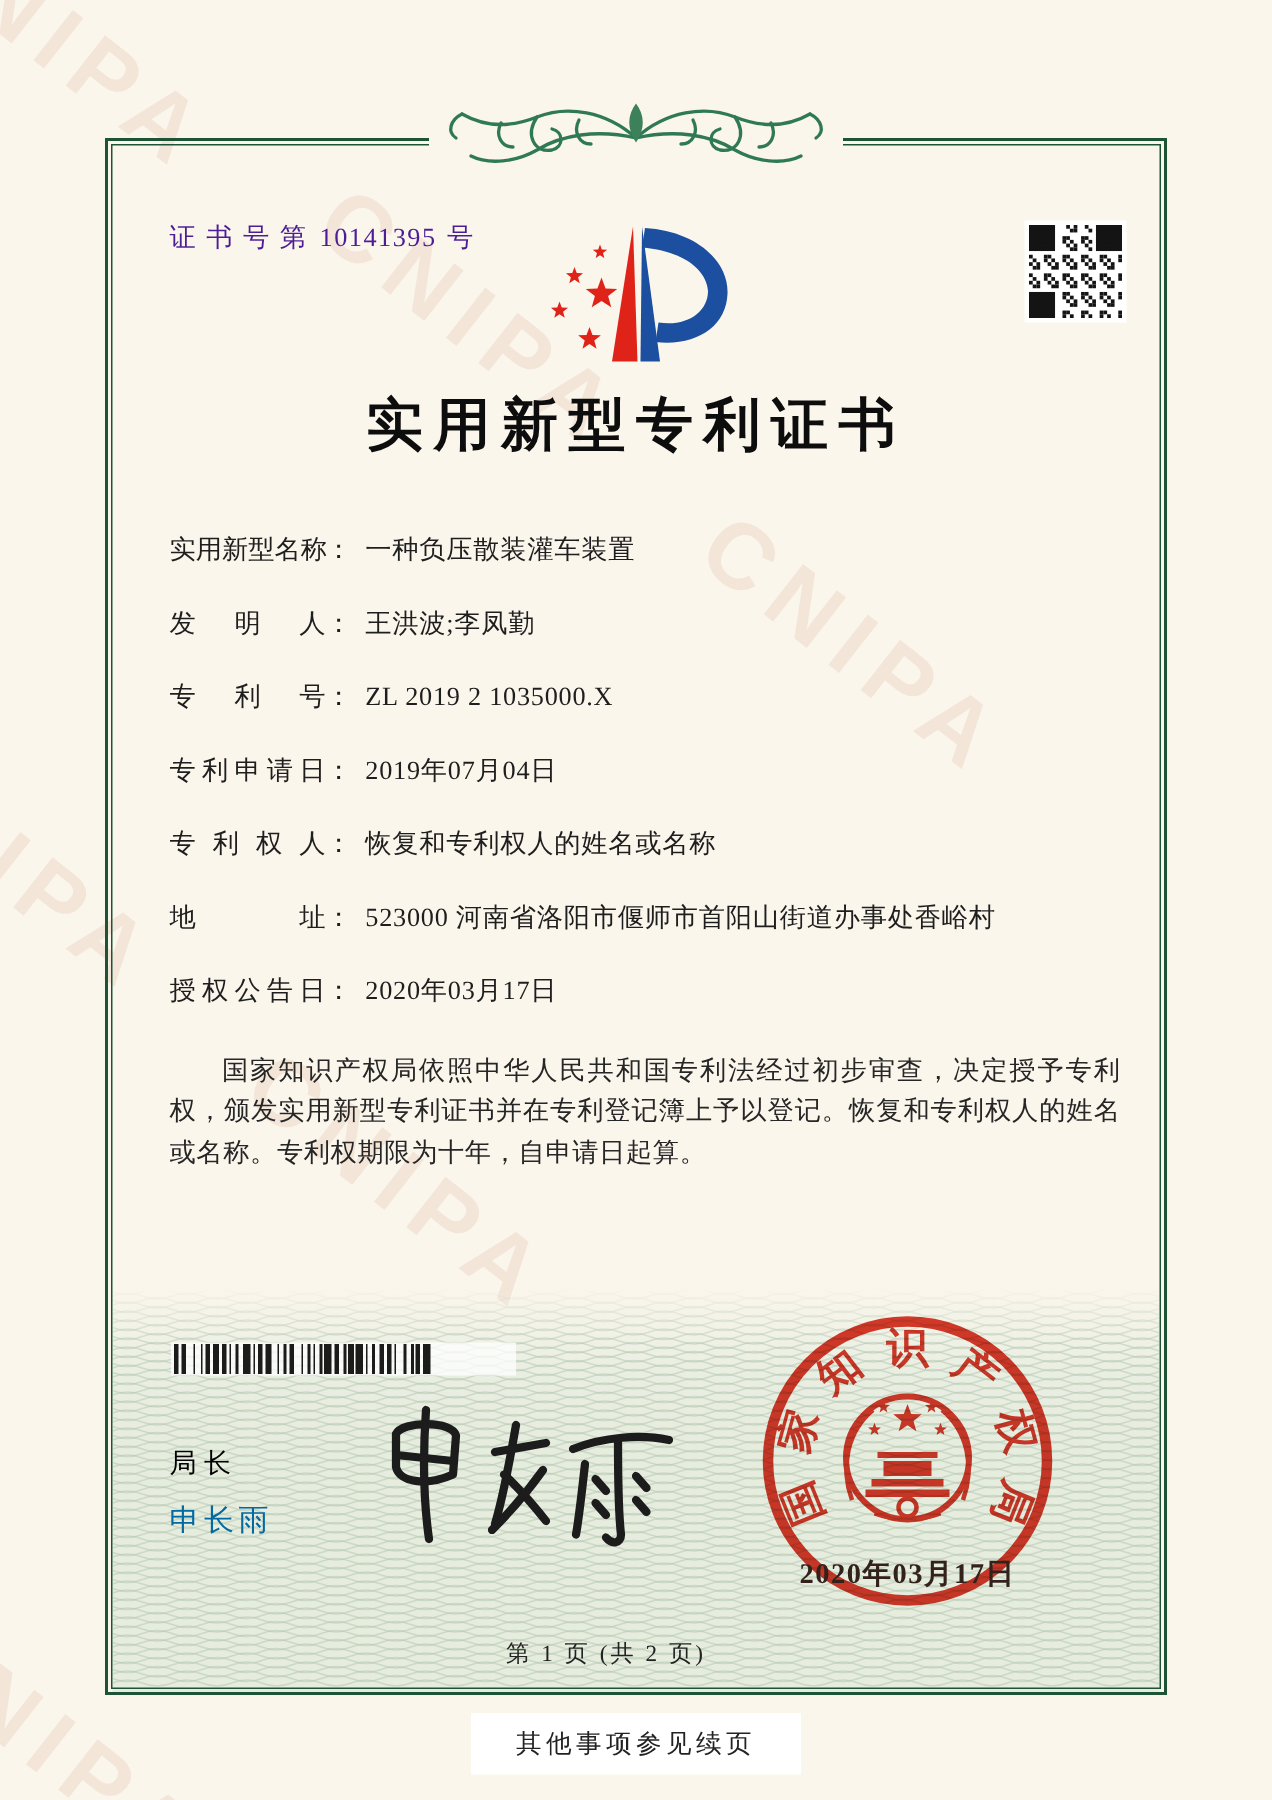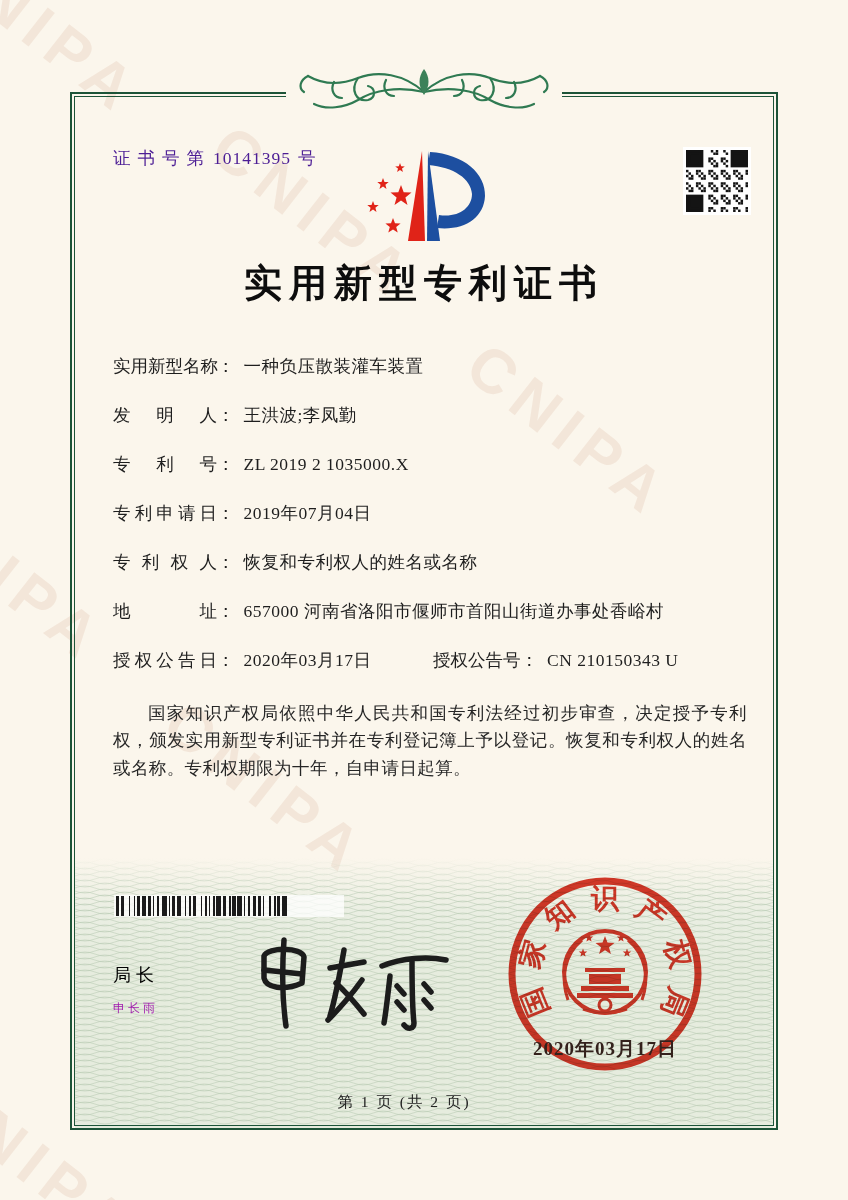--- a/index.html
+++ b/index.html
@@ -43,21 +43,21 @@
   .waves svg{width:698px;height:270px;-webkit-mask-image:linear-gradient(to bottom,transparent,#000 14%);
              mask-image:linear-gradient(to bottom,transparent,#000 14%);}
   .waves path{fill:none;stroke:#b7cab2;stroke-width:1;opacity:0.55;}
   
   .barcode{position:absolute;left:114px;top:895px;width:226px;height:20px;z-index:4;
            background:rgba(255,255,255,0.75);display:flex;align-items:stretch;overflow:hidden;padding:1px 2px;}
   .barcode .br{background:#1b1b1b;flex:none;}
   .barcode .sp{flex:none;}
   
   .issuer-pos{position:absolute;left:113px;top:963px;z-index:4;font-size:18px;letter-spacing:5px;color:#000000;}
-  .issuer-name{position:absolute;left:113px;top:1000px;z-index:4;font-size:12px;letter-spacing:3px;color:#a21caf;}
+  .issuer-name{position:absolute;left:113px;top:1000px;z-index:4;font-size:20px;letter-spacing:3px;color:#0369a1;}
   .signature{position:absolute;left:232px;top:928px;width:235px;height:105px;z-index:5;}
   .signature path{fill:none;stroke:#1c1c1c;stroke-width:5.5;stroke-linecap:round;stroke-linejoin:round;}
   
   .seal{position:absolute;left:504px;top:872px;width:202px;height:206px;z-index:6;
         mix-blend-mode:multiply;opacity:0.95;}
   .seal .sl{stroke:#d92f1f;}
   .seal .sf{fill:#d92f1f;}
   #seal-chars text{fill:#d92f1f;font-size:28px;font-weight:bold;text-anchor:middle;
                    font-family:"Liberation Serif","DejaVu Serif",serif;}
   .seal-date{position:absolute;left:504px;top:1036px;width:202px;text-align:center;z-index:7;
@@ -402,33 +402,30 @@
         <span>专</span>
         <span>利</span>
         <span>权</span>
         <span>人</span>
       </span><span class="colon">：</span><span class="val">恢复和专利权人的姓名或名称</span>
   </div>
   <div class="row" style="top:599px">
     <span class="lbl spread">
         <span>地</span>
         <span>址</span>
-      </span><span class="colon">：</span><span class="val">657000 河南省洛阳市偃师市首阳山街道办事处香峪村</span>
+      </span><span class="colon">：</span><span class="val">523000 河南省洛阳市偃师市首阳山街道办事处香峪村</span>
   </div>
   <div class="row" style="top:648px">
     <span class="lbl spread">
         <span>授</span>
         <span>权</span>
         <span>公</span>
         <span>告</span>
         <span>日</span>
       </span><span class="colon">：</span><span class="val">2020年03月17日</span>
-    <span class="col2">
-      <span class="lbl" style="width:auto">授权公告号</span><span class="colon">：</span><span class="val">CN 210150343 U</span>
-    </span>
   </div>
 
   <div class="body-text">
     <p>国家知识产权局依照中华人民共和国专利法经过初步审查，决定授予专利权，颁发实用新型专利证书并在专利登记簿上予以登记。恢复和专利权人的姓名或名称。专利权期限为十年，自申请日起算。</p>
   </div>
 
   <div class="barcode" id="barcode">
       <span class="br" style="width:3.2px"></span>
       <span class="sp" style="width:1.6px"></span>
       <span class="br" style="width:3.2px"></span>
@@ -544,14 +541,15 @@
       <rect class="sf" x="72" y="121" width="56" height="5"></rect>
       <circle class="sl" cx="100" cy="133" r="6" fill="none" stroke-width="3"></circle>
       <path class="sl" d="M63,128 C55,106 60,82 77,68" fill="none" stroke-width="3"></path>
       <path class="sl" d="M137,128 C145,106 140,82 123,68" fill="none" stroke-width="3"></path>
       <path class="sl" d="M78,137 Q100,145 122,137" fill="none" stroke-width="3"></path>
     </g>
   </svg>
   <div class="seal-date">2020年03月17日</div>
 
   <div class="page-info">第 1 页 (共 2 页)</div>
+  <div class="cont-note">其他事项参见续页</div>
 
 </div>
 
 </body></html>

